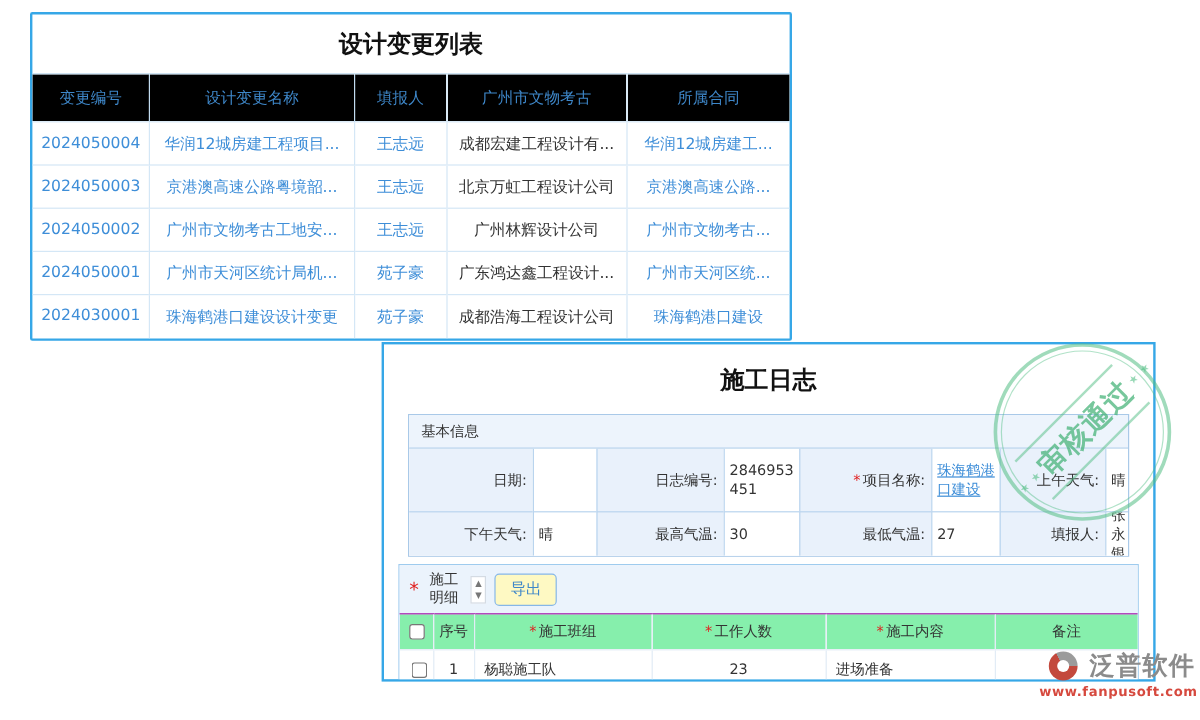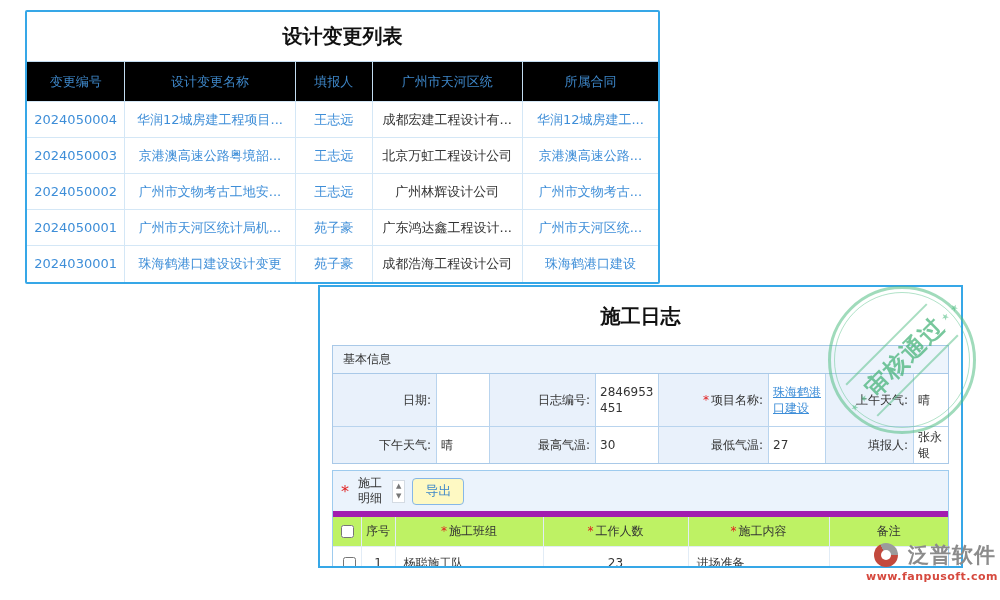--- a/index.html
+++ b/index.html
@@ -17,21 +17,21 @@
   .p1 td{height:36px;font-size:13px;text-align:center;border-top:1px solid #d4e7f6;
          border-left:1px solid #d4e7f6;white-space:nowrap;overflow:hidden;padding:7px 4px;box-sizing:border-box;}
   .p1 td:first-child{border-left:none;}
   td.blue{color:#3e8ed8;}
   td.dark{color:#333;}
 
   
   .panel2{position:absolute;left:318px;top:285px;width:645px;height:283px;box-sizing:border-box;
           border:2px solid #36a7e7;background:#fff;overflow:hidden;}
   .p2-title{height:58px;line-height:58px;text-align:center;font-size:20px;font-weight:bold;color:#111;}
-  .binfo{margin:0 12px;border:1px solid #a9c9e8;}
+  .binfo{margin:0 20px;border:1px solid #a9c9e8;}
   .binfo-head{height:27px;line-height:27px;background:#edf4fc;border-bottom:1px solid #a9c9e8;
               padding-left:10px;font-size:12px;color:#333;}
   .bgrid{display:grid;grid-template-columns:103px 53px 106px 63px 110px 57px 88px 1fr;
          grid-template-rows:52px 37px;background:#fff;}
   .cell{border-left:1px solid #b9d4ee;border-top:1px solid #b9d4ee;font-size:12px;display:flex;
         align-items:center;box-sizing:border-box;overflow:hidden;}
   .cell:nth-child(8n+1){border-left:none;}
   .cell:nth-child(-n+8){border-top:none;}
   .lbl{justify-content:flex-end;background:#e9f1fb;padding-right:5px;text-align:right;color:#333;white-space:nowrap;}
   .val{background:#fff;padding:2px 4px;color:#333;word-break:break-all;line-height:1.35;}
@@ -40,22 +40,22 @@
 
   .detail{margin:6px 12px 0;border:1px solid #9ecbee;}
   .toolbar{background:#ebf3fc;display:flex;align-items:center;gap:7px;padding:5px 8px;height:40px;box-sizing:border-box;}
   .dlabel{width:27px;font-size:12px;line-height:1.25;color:#333;}
   .spin{display:flex;flex-direction:column;font-size:7px;color:#777;background:#fff;
         border:1px solid #d4dbe3;padding:2px 3px;line-height:1;gap:3px;}
   .spin span{cursor:pointer;}
   .export-btn{background:#fef9c3;border:1px solid #86b7e8;color:#3e87c9;font-size:13px;height:27px;
               padding:0 12px;border-radius:4px;cursor:pointer;font-family:inherit;}
   .dtable{width:100%;border-collapse:collapse;table-layout:fixed;background:#fff;}
-  .dtable th{font-size:12px;color:#333;font-weight:normal;height:27px;background:#bef264;
-             border-top:6px solid #a21caf;border-left:1px solid #e2ecf6;white-space:nowrap;overflow:hidden;}
+  .dtable th{font-size:12px;color:#333;font-weight:normal;height:27px;background:#86efac;
+             border-top:1px solid #a21caf;border-left:1px solid #e2ecf6;white-space:nowrap;overflow:hidden;}
   .dtable th:first-child,.dtable td:first-child{border-left:none;}
   .dtable td{font-size:12px;height:33px;border-top:1px solid #e2ecf6;border-left:1px solid #e2ecf6;
              text-align:center;padding:0 6px;white-space:nowrap;overflow:hidden;box-sizing:border-box;}
   .dtable td.ltxt{text-align:left;padding-left:8px;}
   .dtable input[type=checkbox]{width:13px;height:13px;accent-color:#4a9de0;}
 
   
   .stamp{position:absolute;left:828px;top:286px;width:148px;height:148px;box-sizing:border-box;
          border:3px solid rgba(82,190,132,.55);border-radius:50%;pointer-events:none;z-index:5;}
   .stamp::before{content:"";position:absolute;inset:3px;border:1px solid rgba(82,190,132,.45);border-radius:50%;}
@@ -88,21 +88,21 @@
           <col style="width:27%">
           <col style="width:12.2%">
           <col style="width:23.8%">
           <col style="width:21.5%">
         </colgroup>
       <thead>
         <tr>
           <th>变更编号</th>
           <th>设计变更名称</th>
           <th>填报人</th>
-          <th>广州市天河区统</th>
+          <th>广州市文物考古</th>
           <th>所属合同</th>
         </tr>
       </thead>
       <tbody>
         <tr>
           <td class="blue">2024050004</td>
           <td class="blue">华润12城房建工程项目...</td>
           <td class="blue">王志远</td>
           <td class="dark">成都宏建工程设计有...</td>
           <td class="blue">华润12城房建工...</td>

